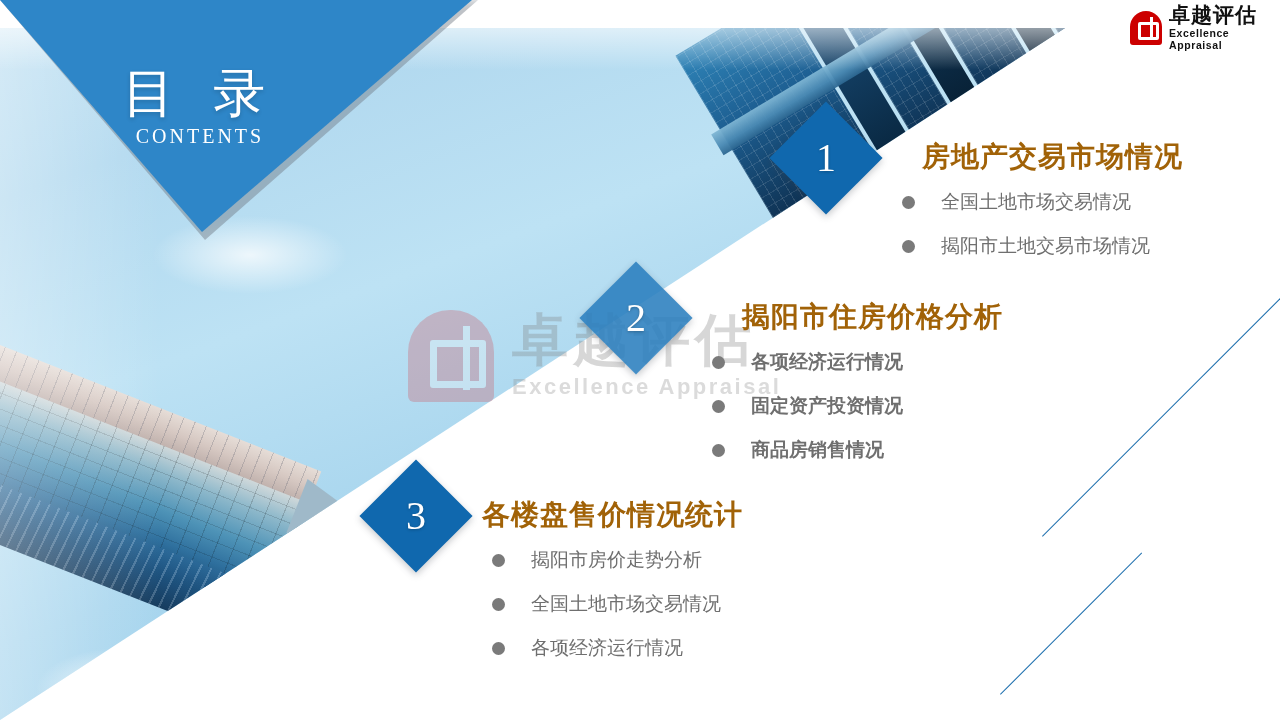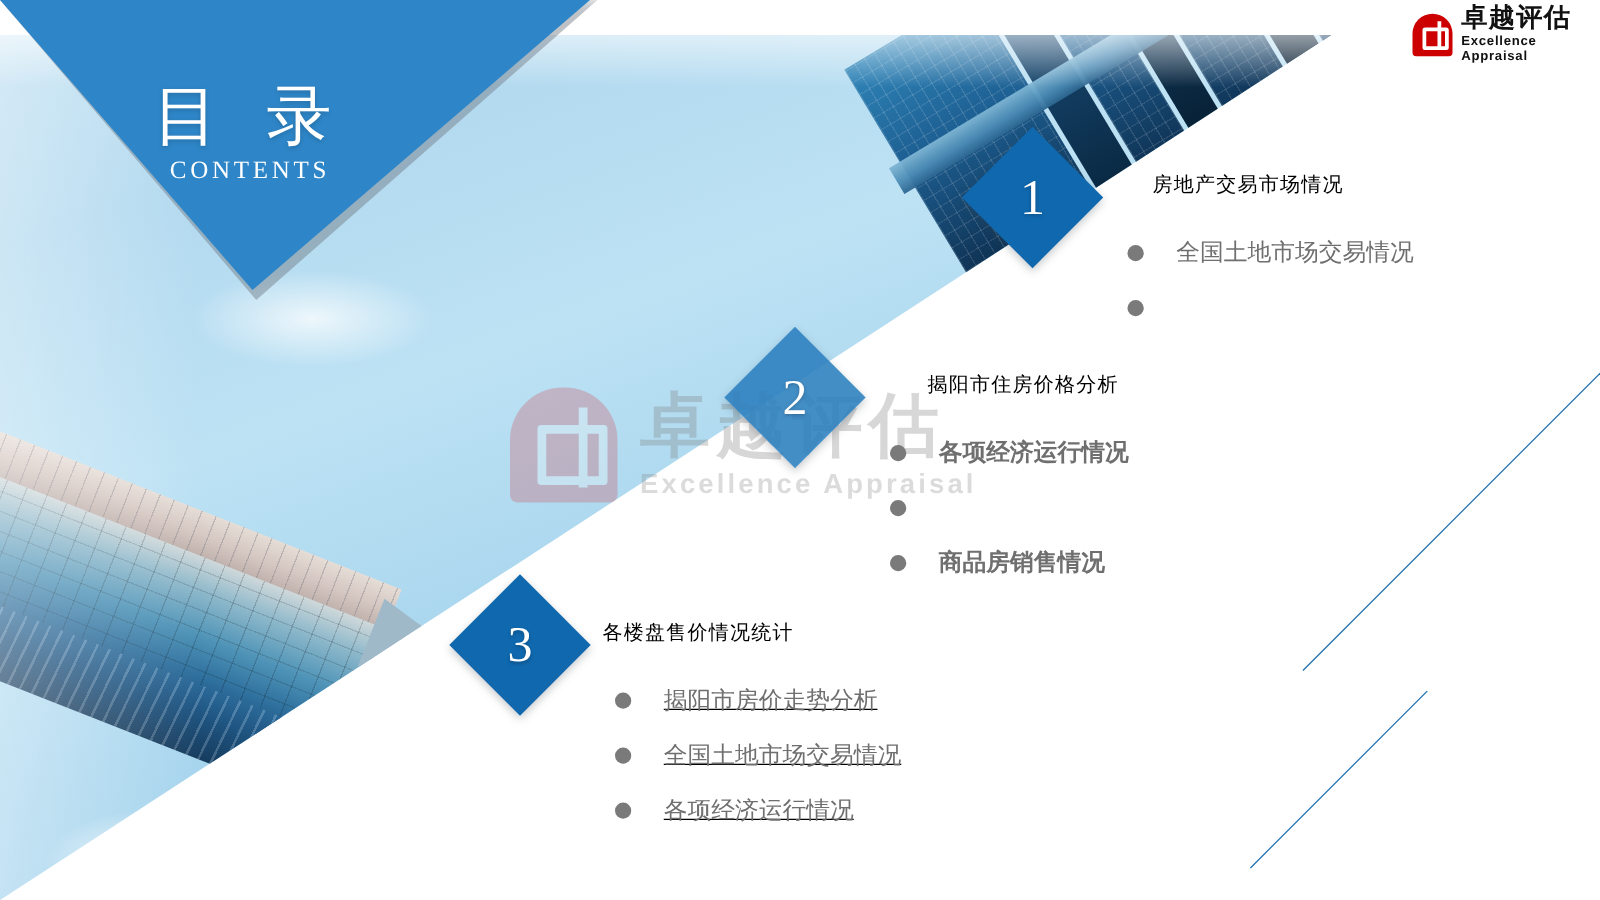--- a/index.html
+++ b/index.html
@@ -302,23 +302,23 @@
   .diamond span {
     transform: rotate(-45deg);
     font-family: "Liberation Serif", "DejaVu Serif", serif;
     font-size: 40px;
     color: #ffffff;
     line-height: 1;
     text-shadow: 0 1px 3px rgba(0,0,0,0.25);
   }
   .sec-head {
     position: absolute;
-    font-size: 16px;
-    font-weight: normal;
-    color: #000000;
+    font-size: 28px;
+    font-weight: bold;
+    color: #a16207;
     letter-spacing: 1px;
     white-space: nowrap;
   }
   .sec-list {
     position: absolute;
     margin: 0;
     padding: 0;
     list-style: none;
   }
   .sec-list li {
@@ -350,21 +350,21 @@
   
   .sec2 { left: 596px; top: 278px; }
   .sec2 .diamond { left: 0; top: 0; }
   .sec2 .sec-head { left: 146px; top: 20px; }
   .sec2 .sec-list { left: 116px; top: 62px; font-weight: bold; }
 
   
   .sec3 { left: 376px; top: 476px; }
   .sec3 .diamond { left: 0; top: 0; }
   .sec3 .sec-head { left: 106px; top: 20px; }
-  .sec3 .sec-list { left: 116px; top: 62px; text-decoration: underline; }
+  .sec3 .sec-list { left: 116px; top: 62px; }
 
   
   .brand {
     position: absolute;
     left: 1130px;
     top: 4px;
     display: flex;
     align-items: center;
   }
   .brand-mark {
@@ -468,36 +468,38 @@
       <span>1</span>
     </div>
     <div class="sec-head">房地产交易市场情况</div>
     <ul class="sec-list">
       <li>
         <span class="bullet"></span>
         <span class="bullet-text">全国土地市场交易情况</span>
       </li>
       <li>
         <span class="bullet"></span>
+        <span class="bullet-text">揭阳市土地交易市场情况</span>
       </li>
     </ul>
   </div>
 
   <div class="section sec2">
     <div class="diamond diamond-soft">
       <span>2</span>
     </div>
     <div class="sec-head">揭阳市住房价格分析</div>
     <ul class="sec-list">
       <li>
         <span class="bullet"></span>
         <span class="bullet-text">各项经济运行情况</span>
       </li>
       <li>
         <span class="bullet"></span>
+        <span class="bullet-text">固定资产投资情况</span>
       </li>
       <li>
         <span class="bullet"></span>
         <span class="bullet-text">商品房销售情况</span>
       </li>
     </ul>
   </div>
 
   <div class="section sec3">
     <div class="diamond diamond-solid">

